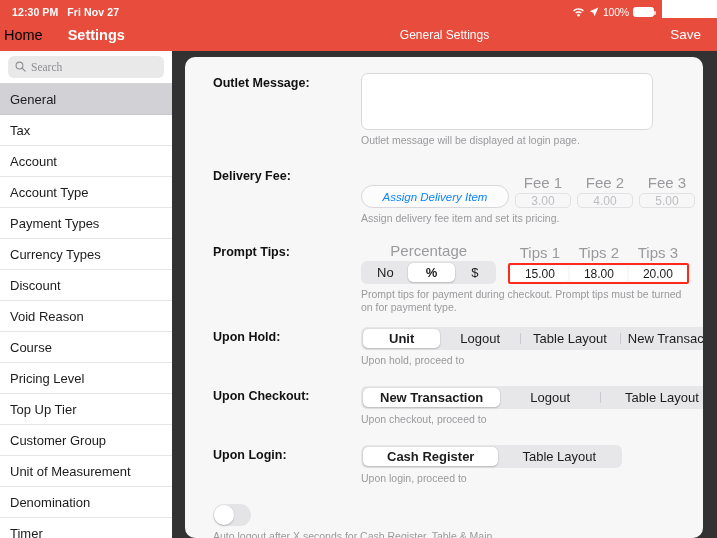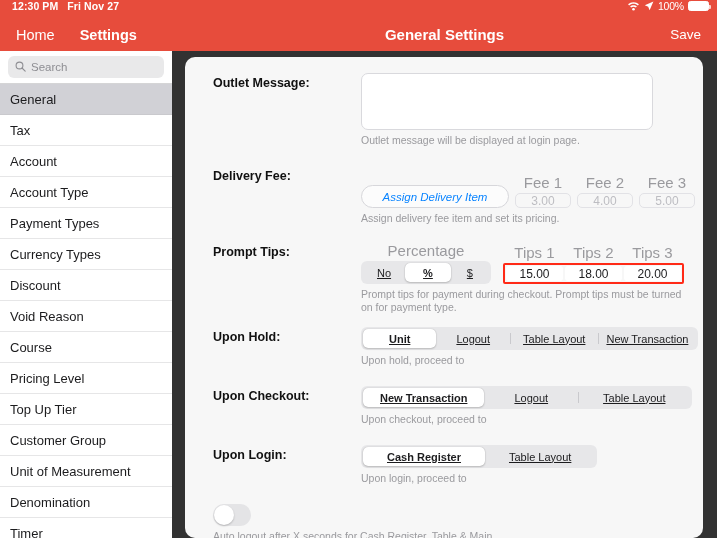--- a/index.html
+++ b/index.html
@@ -11,23 +11,23 @@
   }
   #app {
     position: relative;
     width: 717px; height: 538px;
     overflow: hidden;
   }
 
   
   .statusbar {
     position: absolute; top: 0; left: 0;
-    width: 717px; height: 18px;
+    width: 662px; height: 18px;
     background: #e74c3c;
-    display: flex; align-items: flex-start;
+    display: flex; align-items: flex-end;
     padding: 0 8px 0 12px;
     color: #ffffff;
     font-size: 10.5px;
     font-weight: bold;
     letter-spacing: 0.1px;
   }
   .sb-time { margin-right: 9px; }
   .sb-date { font-weight: bold; }
   .sb-right {
     margin-left: auto;
@@ -51,56 +51,57 @@
   .wifi svg, .loc svg { display: block; }
 
   
   .leftnav {
     position: absolute; top: 18px; left: 0;
     width: 172px; height: 33px;
     background: #e74c3c;
     display: flex; align-items: center;
   }
   .leftnav .home {
-    color: #ffffff; font-size: 14.5px;
-    margin-left: 16px; cursor: pointer;
+    color: #000000; font-size: 14.5px;
+    margin-left: 4px; cursor: pointer;
   }
   .leftnav .settings {
     color: #ffffff; font-size: 14.5px; font-weight: bold;
     margin-left: 25px;
   }
 
   
   .rightnav {
     position: absolute; top: 18px; left: 172px;
     width: 545px; height: 33px;
     background: #e74c3c;
     display: flex; align-items: center;
     justify-content: center;
   }
   .rightnav .title {
-    color: #ffffff; font-size: 15px; font-weight: bold;
+    color: #ffffff; font-size: 12px; font-weight: normal;
   }
   .rightnav .save {
     position: absolute; right: 16px;
     color: #ffffff; font-size: 13.5px;
     cursor: pointer;
   }
 
   
   .sidebar {
     position: absolute; top: 51px; left: 0;
     width: 172px; height: 487px;
     background: #ffffff;
     overflow: hidden;
   }
   .search-wrap {
     height: 32px;
     padding: 5px 8px 18px 8px;
     background: #ffffff;
+    font-family: Liberation Serif, serif;
   }
   .search-box {
     height: 22px;
     background: #e9e9ea;
     border-radius: 6px;
     display: flex; align-items: center;
     padding: 0 7px;
     gap: 5px;
   }
   .search-box .ph {
@@ -227,27 +228,26 @@
     display: inline-flex;
     background: #e7e7e9;
     border-radius: 6px;
     padding: 2px;
     height: 23px;
     align-items: stretch;
   }
   .seg-item {
     position: relative;
     display: flex; align-items: center; justify-content: center;
-    font-size: 11px;
+    font-size: 13px;
     color: #1c1c1e;
     padding: 0 10px;
     border-radius: 5px;
     cursor: pointer;
     white-space: nowrap;
-    text-decoration: underline;
   }
   .seg-item.sel {
     background: #ffffff;
     font-weight: bold;
     box-shadow: 0 0 1px rgba(0,0,0,0.25), 0 1px 2px rgba(0,0,0,0.18);
   }
   .seg-item.divided:before {
     content: "";
     position: absolute; left: 0; top: 4px; bottom: 4px;
     width: 1px; background: #c9c9cd;

